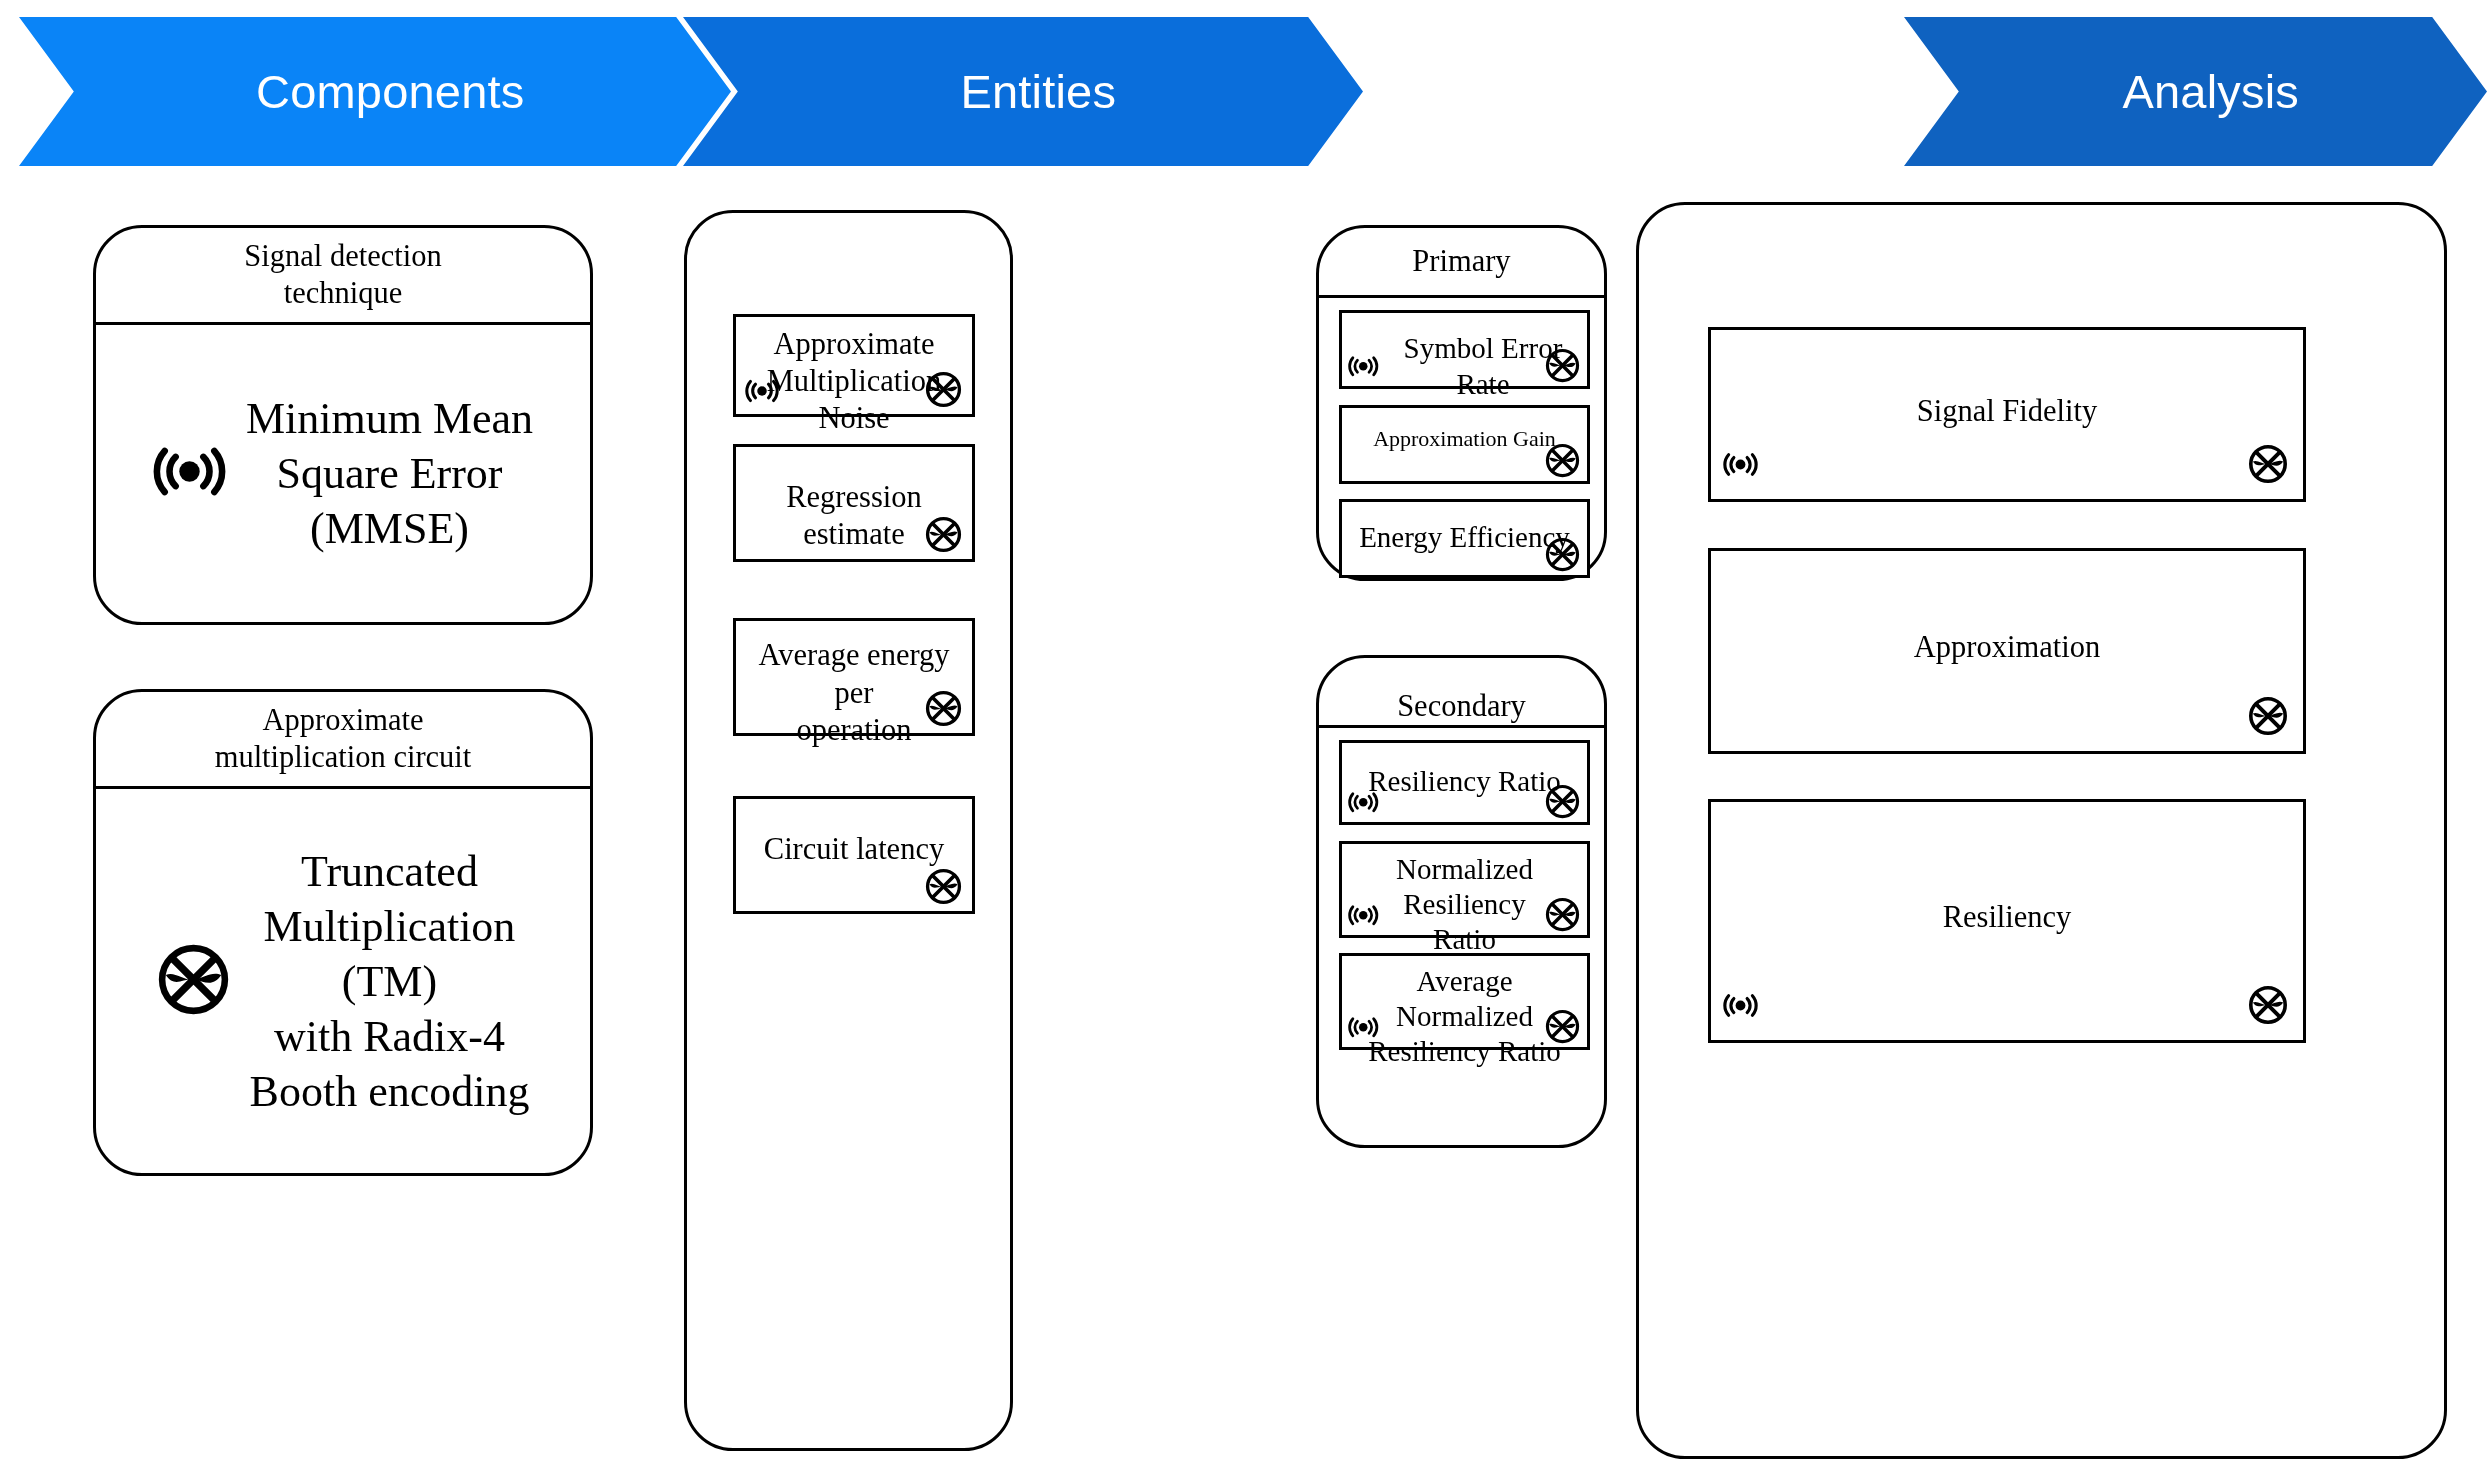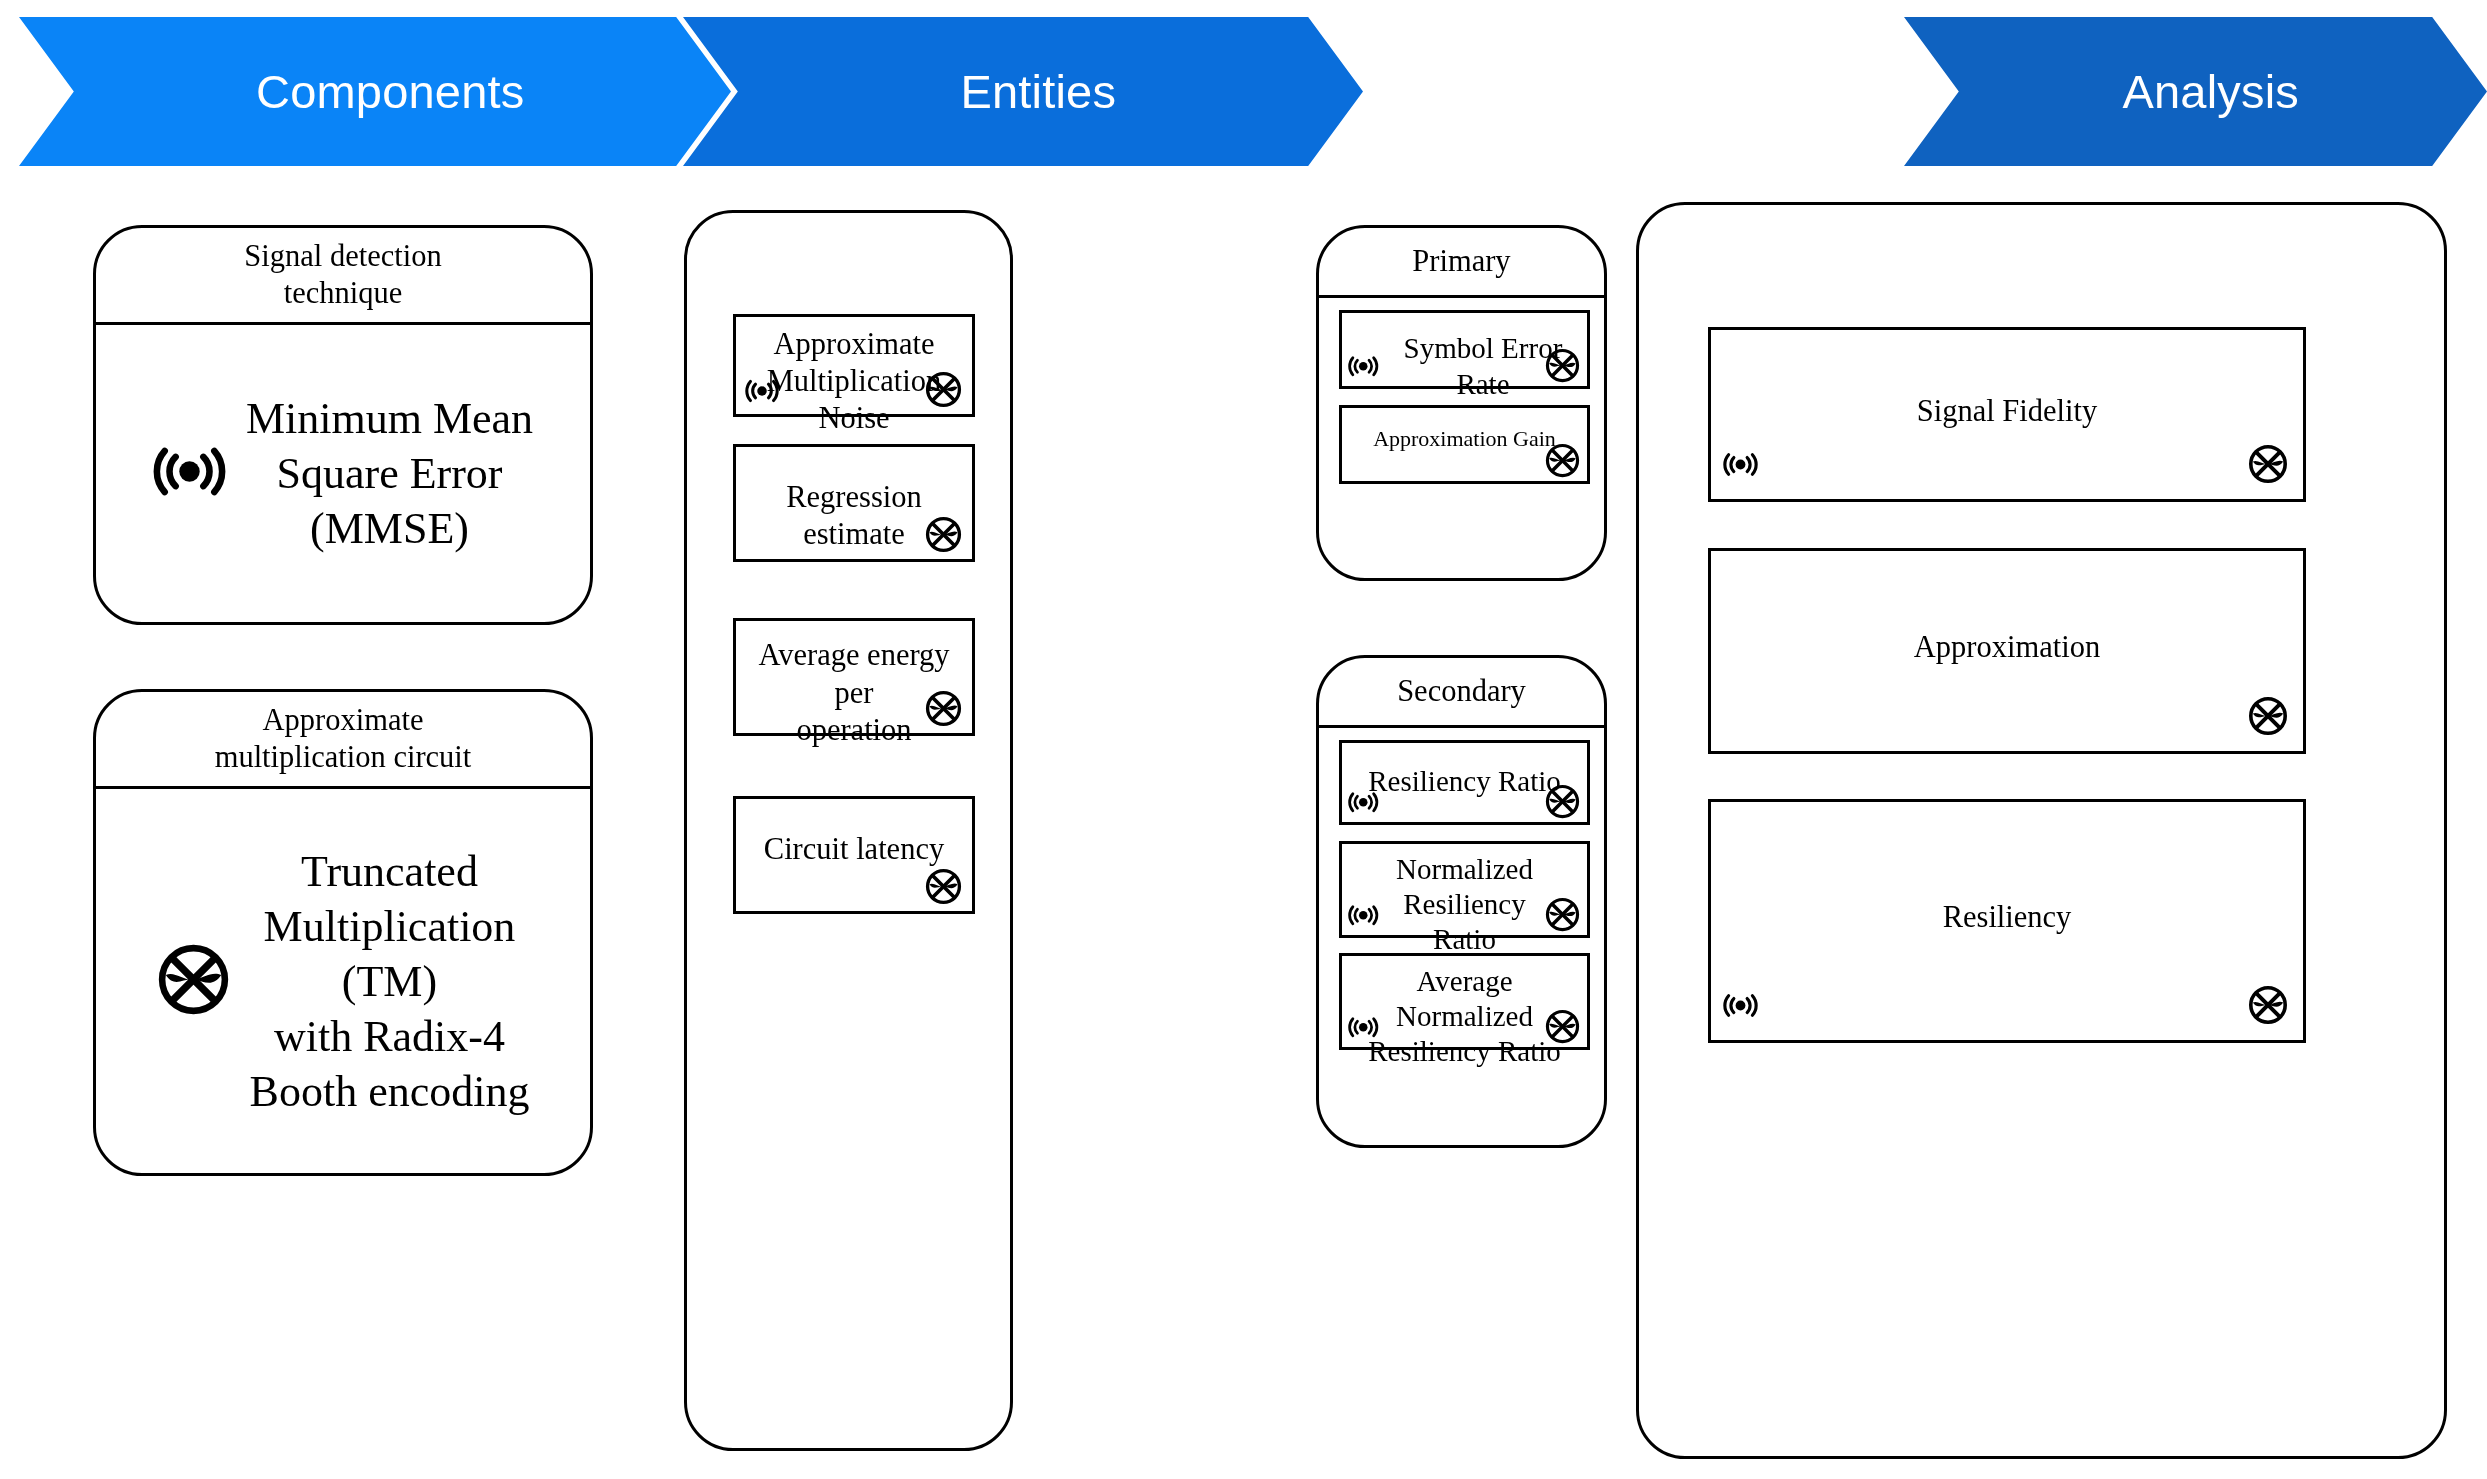--- a/index.html
+++ b/index.html
@@ -171,23 +171,35 @@
         <div class="ic" style="left: 203px; top: 35px;">
           <svg width="35" height="35" viewBox="0 0 100 100" aria-hidden="true">
     <circle cx="50" cy="50" r="43" fill="none" stroke="#000" stroke-width="9"></circle>
     <line x1="21" y1="21" x2="79" y2="79" stroke="#000" stroke-width="10" stroke-linecap="round"></line>
     <line x1="79" y1="21" x2="21" y2="79" stroke="#000" stroke-width="10" stroke-linecap="round"></line>
     <path d="M12 44 C24 38 36 52 50 50 C64 48 76 38 88 44
              C76 62 64 52 50 50 C36 48 24 62 12 44 Z" fill="#000"></path>
   </svg>
         </div>
       </div>
+      <div class="rect" style="left: 20px; top: 271px; width: 251px; height: 79px; overflow: visible;">
+        <div class="rect-label" style="top: 18.3px; font-size: 29px;">Energy Efficiency</div>
+        <div class="ic" style="left: 203px; top: 35px;">
+          <svg width="35" height="35" viewBox="0 0 100 100" aria-hidden="true">
+    <circle cx="50" cy="50" r="43" fill="none" stroke="#000" stroke-width="9"></circle>
+    <line x1="21" y1="21" x2="79" y2="79" stroke="#000" stroke-width="10" stroke-linecap="round"></line>
+    <line x1="79" y1="21" x2="21" y2="79" stroke="#000" stroke-width="10" stroke-linecap="round"></line>
+    <path d="M12 44 C24 38 36 52 50 50 C64 48 76 38 88 44
+             C76 62 64 52 50 50 C36 48 24 62 12 44 Z" fill="#000"></path>
+  </svg>
+        </div>
+      </div>
     </div>
     <div class="roundbox" style="left: 1316px; top: 472px; width: 291px; height: 493px;">
-      <div class="rb-head" style="height: 70px;">
+      <div class="rb-head" style="height: 70px; align-items: flex-end;">
         <div>Secondary</div>
       </div>
       <div class="rect" style="left: 20px; top: 82px; width: 251px; height: 85px; overflow: visible;">
         <div class="rect-label" style="top: 21.3px; font-size: 29px;">Resiliency Ratio</div>
         <div class="ic" style="left: 6.1px; top: 44px;">
           <svg width="30.5" height="30.5" viewBox="0 0 100 100" aria-hidden="true">
     <circle cx="50" cy="50" r="14" fill="#000"></circle>
     <path d="M31 30 A28 28 0 0 0 31 70" fill="none" stroke="#000" stroke-width="9" stroke-linecap="round"></path>
     <path d="M69 30 A28 28 0 0 1 69 70" fill="none" stroke="#000" stroke-width="9" stroke-linecap="round"></path>
     <path d="M16 22 A42 42 0 0 0 16 78" fill="none" stroke="#000" stroke-width="9" stroke-linecap="round"></path>

